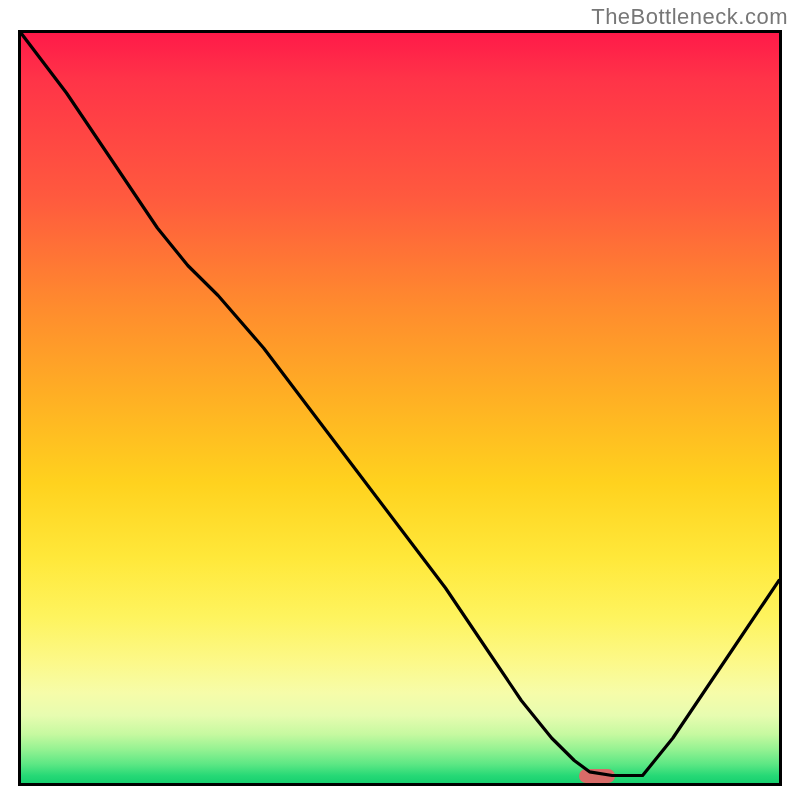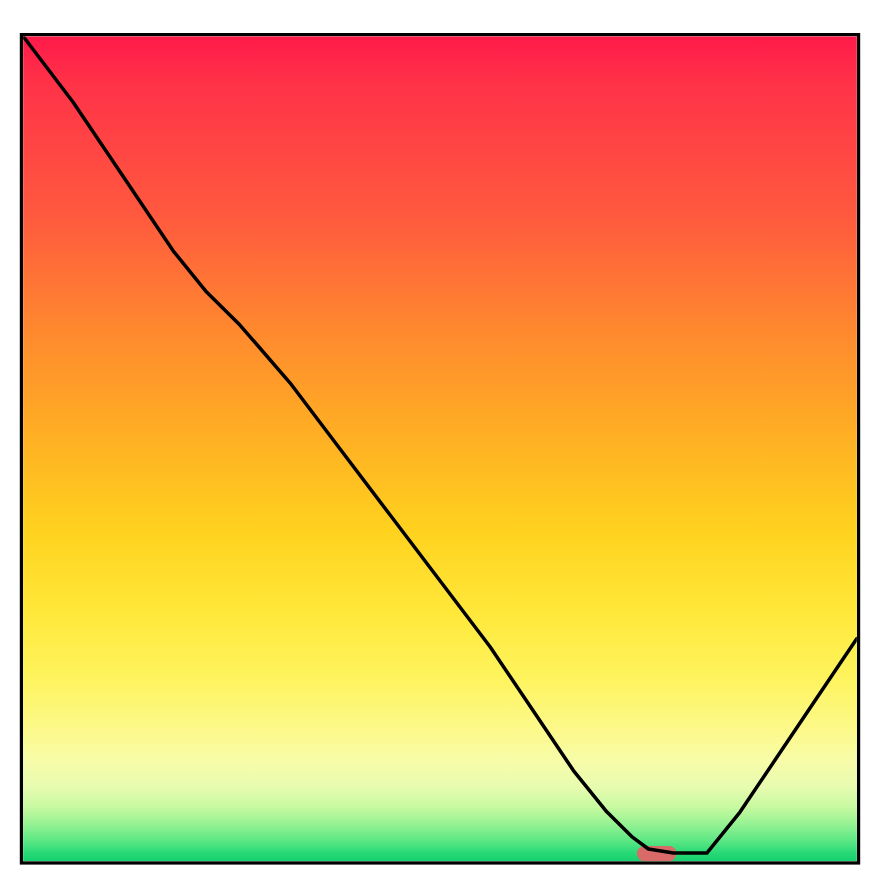--- a/index.html
+++ b/index.html
@@ -78,20 +78,21 @@
     stroke-width: 3.2;
     stroke-linejoin: round;
     stroke-linecap: round;
   }
 </style>
 </head>
 <body>
 
 <div class="stage">
 
+  <div class="watermark">TheBottleneck.com</div>
 
   <div class="plot-frame">
     <div class="gradient"></div>
 
     <div class="pill" id="valley-pill" style="left: 558.08px; top: 735.5px;"></div>
 
     <svg class="curve" viewBox="0 0 758 750" preserveAspectRatio="none">
       <path id="curve-path" d="M 0.0 0.0 L 45.5 60.0 L 91.0 127.5 L 136.4 195.0 L 166.8 232.5 L 197.1 262.5 L 242.6 315.0 L 288.0 375.0 L 333.5 435.0 L 379.0 495.0 L 424.5 555.0 L 470.0 622.5 L 500.3 667.5 L 530.6 705.0 L 553.3 727.5 L 568.5 738.8 L 591.2 742.5 L 621.6 742.5 L 651.9 705.0 L 682.2 660.0 L 712.5 615.0 L 742.8 570.0 L 758.0 547.5"></path>
     </svg>
   </div>

